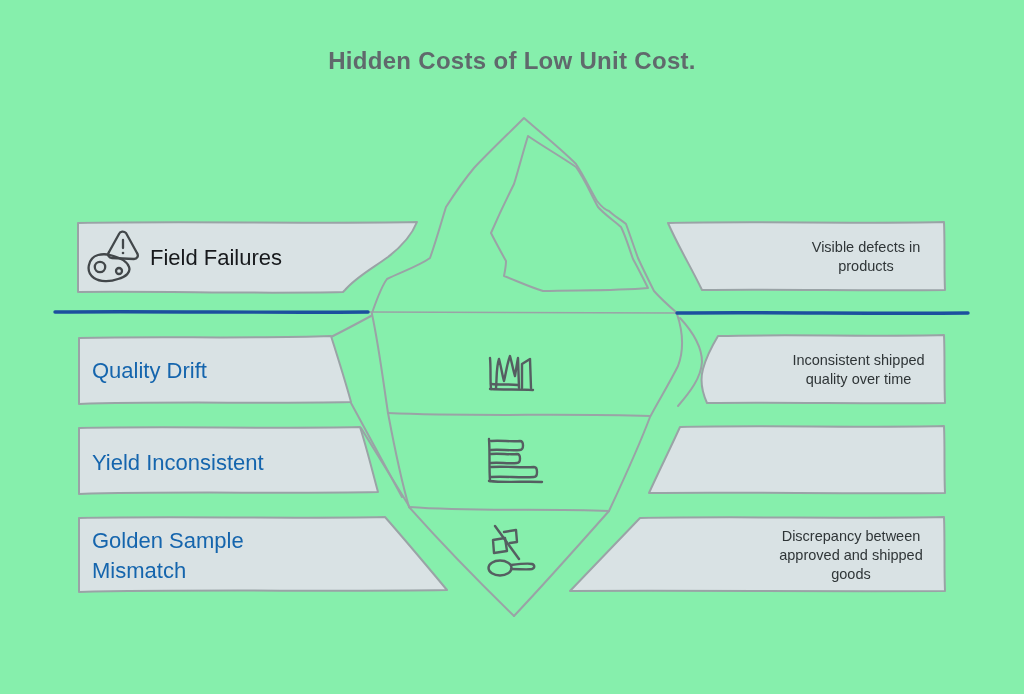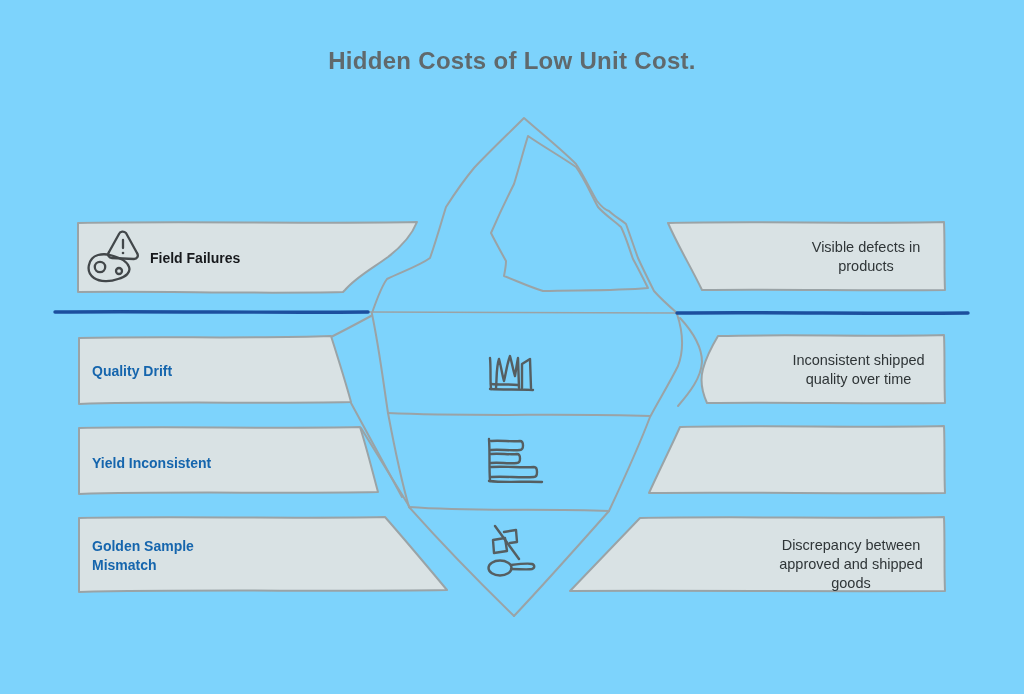--- a/index.html
+++ b/index.html
@@ -1,32 +1,32 @@
 <!DOCTYPE html>
 <html><head>
 <meta charset="utf-8">
 <style>
   html,body{margin:0;padding:0;}
   .stage{
     position:relative;
     width:1024px;height:694px;
-    background:#7dd3fc;
+    background:#86efac;
     overflow:hidden;
     font-family:"Liberation Sans", sans-serif;
   }
   .stage svg{position:absolute;left:0;top:0;}
   .title{
     position:absolute;left:0;right:0;top:47px;
     text-align:center;
     font-size:24px;font-weight:600;
     color:#60696c;letter-spacing:.3px;
   }
   .label{
     position:absolute;
-    font-size:14px;font-weight:700;
+    font-size:22px;font-weight:400;
     transform:translateY(-50%);
     line-height:1.35;
     color:#1565ad;
   }
   .label.dark{color:#17191c;}
   .desc{
     position:absolute;right:93px;
     font-size:14.5px;color:#2f3537;
     text-align:center;line-height:1.32;
     transform:translateY(-50%);
@@ -105,15 +105,15 @@
 
   <div class="title">Hidden Costs of Low Unit Cost.</div>
 
   <div class="label dark" style="left:150px;top:258px;">Field Failures</div>
   <div class="label" style="left:92px;top:371px;">Quality Drift</div>
   <div class="label" style="left:92px;top:463px;">Yield Inconsistent</div>
   <div class="label" style="left:92px;top:556px;width:160px;">Golden Sample Mismatch</div>
 
   <div class="desc" style="top:257px;width:130px;">Visible defects in products</div>
   <div class="desc" style="top:370px;width:145px;">Inconsistent shipped quality over time</div>
-  <div class="desc" style="top:556px;width:160px;margin-top:9px;">Discrepancy between approved and shipped goods</div>
+  <div class="desc" style="top:556px;width:160px;">Discrepancy between approved and shipped goods</div>
 
 </div>
 
 </body></html>

